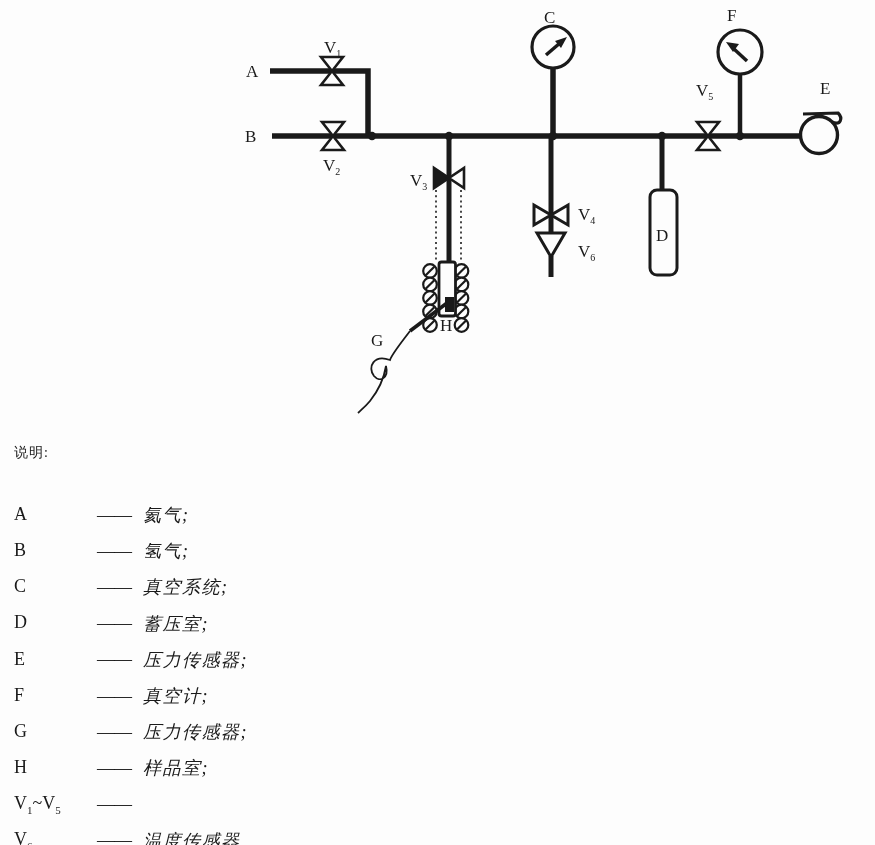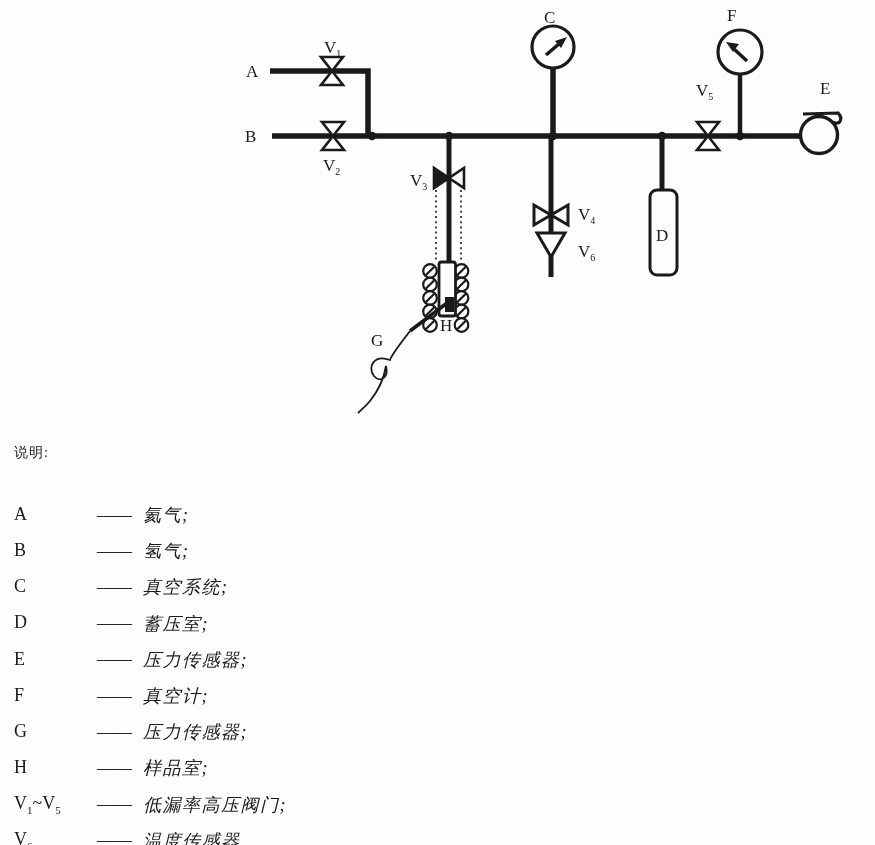--- a/index.html
+++ b/index.html
@@ -192,20 +192,19 @@
     <span class="lg-desc">压力传感器;</span>
   </div>
   <div class="legend-row">
     <span class="lg-key"><span>H</span><sub></sub><span></span><span></span><sub></sub></span>
     <span class="lg-dash">——</span>
     <span class="lg-desc">样品室;</span>
   </div>
   <div class="legend-row">
     <span class="lg-key"><span>V</span><sub>1</sub><span>~</span><span>V</span><sub>5</sub></span>
     <span class="lg-dash">——</span>
-    <span class="lg-desc">低漏率高压阀门;</span>
   </div>
   <div class="legend-row">
     <span class="lg-key"><span>V</span><sub>6</sub><span></span><span></span><sub></sub></span>
     <span class="lg-dash">——</span>
     <span class="lg-desc">温度传感器。</span>
   </div>
 </div>
 
 </body></html>

